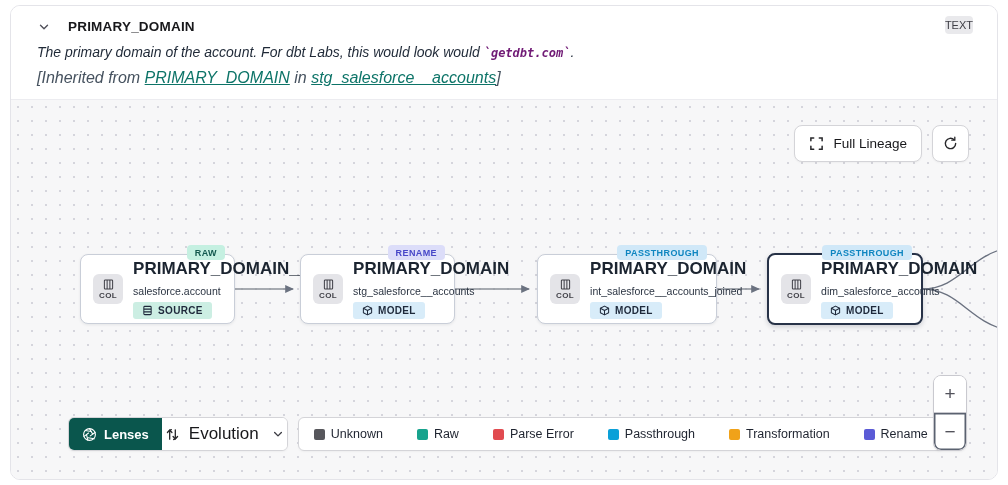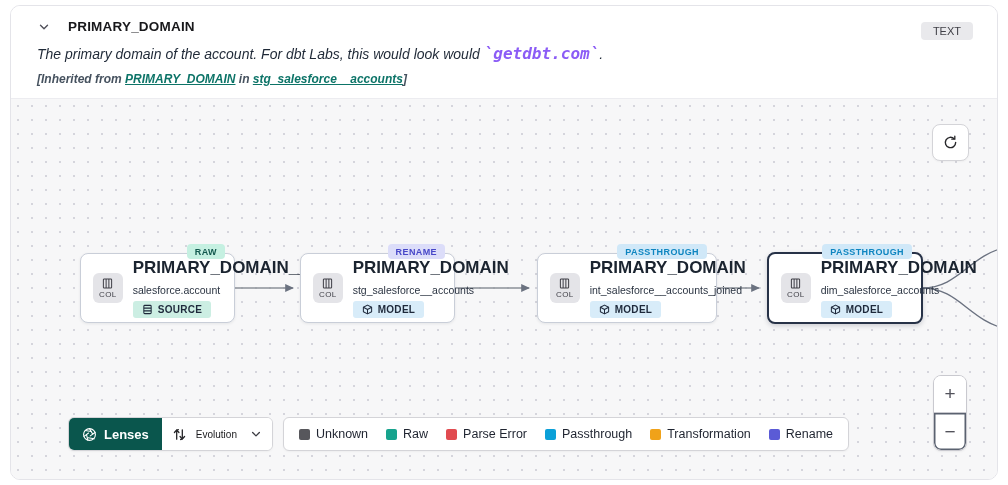--- a/index.html
+++ b/index.html
@@ -7,25 +7,25 @@
 
   .wrapper { position:absolute; left:10px; top:5px; width:988px; height:475px;
     border:1px solid #e4e4e9; border-radius:10px; display:flex; flex-direction:column;
     overflow:hidden; background:#fff; }
 
   
   .header { padding:13px 24px 12px 26px; background:#fff; position:relative; }
   .header-row1 { display:flex; align-items:center; gap:17px; margin-bottom:10px; }
   .chev { width:14px; height:14px; color:#52525b; cursor:pointer; flex:0 0 auto; }
   .title { font-size:13.5px; font-weight:700; color:#18181b; letter-spacing:.2px; }
-  .type-pill { position:absolute; top:16px; right:24px; background:#e9e9ec; color:#3f3f46;
-    font-size:11px; padding:3px 12px; border-radius:4px; font-weight:500; }
+  .type-pill { position:absolute; top:10px; right:24px; background:#e9e9ec; color:#3f3f46;
+    font-size:11px; padding:3px 0; border-radius:4px; font-weight:500; }
   .desc { font-size:14px; font-style:italic; color:#1f2937; margin-bottom:9px; }
-  .desc code { font-family:"DejaVu Sans Mono", monospace; font-weight:700; font-size:16px; color:#8b5cf6;font-style:italic; }
-  .inherited { font-size:12px; font-style:italic; color:#46525f;font-weight:bold; }
+  .desc code { font-family:"DejaVu Sans Mono", monospace; font-weight:700; font-size:12px; color:#701a75;font-style:italic; }
+  .inherited { font-size:16px; font-style:italic; color:#46525f; }
   .inherited a { color:#0d7468; text-decoration:underline; cursor:pointer; }
 
   
   .canvas { position:relative; flex:1; background-color:#f7f7f8; border-top:1px solid #ececf0;
     background-image:radial-gradient(#d5d5dc 1px, transparent 1.2px); background-size:14px 14px; }
 
   .edges { position:absolute; inset:0; width:100%; height:100%; pointer-events:none; }
 
   
   .toolbar { position:absolute; top:25px; right:28px; display:flex; gap:10px; }
@@ -34,21 +34,21 @@
     box-shadow:0 1px 2px rgba(0,0,0,.04); }
   .btn-icon-only { width:37px; height:37px; justify-content:center; padding:0; }
   .icn { width:15px; height:15px; color:#27272a; }
 
   
   .node { position:absolute; height:70px; background:#fff; border:1px solid #c9ced8; border-radius:8px;
     box-shadow:0 1px 3px rgba(15,23,42,.08); cursor:pointer; }
   .node.selected { border:2px solid #273247; height:72px; box-shadow:0 2px 5px rgba(15,23,42,.18); }
   .node-body { display:flex; align-items:center; gap:10px; padding:10px 10px 10px 12px; height:100%; }
   .col-chip { display:flex; flex-direction:column; align-items:center; gap:1px; background:#e4e4e8;
-    border-radius:6px; padding:5px 6px 4px; color:#3f3f46; font-size:8px; font-weight:400; letter-spacing:.4px; }
+    border-radius:6px; padding:5px 6px 4px; color:#3f3f46; font-size:8px; font-weight:700; letter-spacing:.4px; }
   .col-chip svg { width:11px; height:11px; }
   .node-info { display:flex; flex-direction:column; }
   .node-title { font-size:17px; font-weight:700; color:#1b2430; white-space:nowrap; }
   .node-sub { font-size:10.5px; color:#2b3442; margin-top:6px; white-space:nowrap; }
   .tbadge { display:inline-flex; align-items:center; gap:5px; margin-top:5px; align-self:flex-start;
     border-radius:3px; padding:3px 9px; font-size:10px; font-weight:700; color:#1e293b; letter-spacing:.3px; }
   .tbadge svg { width:11px; height:11px; }
   .tbadge.source { background:#cceee3; }
   .tbadge.model  { background:#d8ecf9;justify-content:space-between; }
   .ebadge { position:absolute; top:-10px; right:9px; padding:2.5px 8px; border-radius:4px;
@@ -57,25 +57,25 @@
   .ebadge.rename { background:#dcddf9; color:#4747c8; }
   .ebadge.passthrough { background:#d0e8f8; color:#0e85c0; }
 
   
   .bottom-bar { position:absolute; left:28px; bottom:28px; display:flex; gap:10px; align-items:stretch; }
   .lens-group { display:flex; border:1px solid #d4d4d8; border-radius:6px; overflow:hidden; background:#fff;
     box-shadow:0 1px 2px rgba(0,0,0,.04);margin-left:29px; }
   .lens-btn { background:#0a564d; color:#fff; display:flex; align-items:center; gap:7px;
     padding:0 13px; font-size:13px; font-weight:600; cursor:pointer; }
   .lens-btn svg { width:15px; height:15px; }
-  .evo-btn { display:flex; align-items:center; gap:9px; padding:0 10px; font-size:10px;
+  .evo-btn { display:flex; align-items:center; gap:9px; padding:0 3px; font-size:17px;
     color:#18181b; cursor:pointer; background:#fff; }
   .evo-btn svg.ev { width:15px; height:15px; color:#27272a; }
   .evo-btn svg.cv { width:12px; height:12px; color:#3f3f46; margin-left:4px; }
-  .legend { display:flex; gap:18px; background:#fff; border:1px solid #d4d4d8;
+  .legend { display:flex; gap:34px; background:#fff; border:1px solid #d4d4d8;
     border-radius:6px; padding:0 15px; box-shadow:0 1px 2px rgba(0,0,0,.04); height:34px; }
   .legend-item { display:flex; align-items:center; gap:6px; font-size:12.5px; color:#1f2430; }
   .swatch { width:11px; height:11px; border-radius:2px; flex:0 0 auto; }
 
   
   .zoomctl { position:absolute; right:30px; bottom:28px; width:34px; display:flex; flex-direction:column;
     border-radius:8px; overflow:hidden; border:1px solid #c9c9cf; background:#fff; box-shadow:0 1px 2px rgba(0,0,0,.05); }
   .zoomctl button { height:37px; background:#fff; border:none; font-size:19px; color:#52525b;
     cursor:pointer; font-family:"Liberation Sans", sans-serif; }
   .zoomctl button:first-child { border-bottom:1px solid #c9c9cf; }
@@ -107,20 +107,29 @@
         </marker>
       </defs>
       <path d="M224,189 L282,189" stroke="#8b9099" stroke-width="1.4" fill="none" marker-end="url(#arrow)"></path>
       <path d="M444,189 L518,189" stroke="#8b9099" stroke-width="1.4" fill="none" marker-end="url(#arrow)"></path>
       <path d="M706,189 L748,189" stroke="#8b9099" stroke-width="1.4" fill="none" marker-end="url(#arrow)"></path>
       <path d="M911,189 C948,189 958,156 996,148" stroke="#6b7280" stroke-width="1.4" fill="none"></path>
       <path d="M911,189 C948,189 958,222 996,230" stroke="#6b7280" stroke-width="1.4" fill="none"></path>
     </svg>
 
     <div class="toolbar">
+      <button class="btn">
+        <svg class="icn" viewBox="0 0 16 16" fill="none" stroke="currentColor" stroke-width="1.6" stroke-linecap="round">
+            <path d="M2 5 V2 H5"></path>
+            <path d="M11 2 H14 V5"></path>
+            <path d="M14 11 V14 H11"></path>
+            <path d="M5 14 H2 V11"></path>
+          </svg>
+        <span>Full Lineage</span>
+      </button>
       <button class="btn btn-icon-only">
         <svg class="icn" viewBox="0 0 16 16" fill="none" stroke="currentColor" stroke-width="1.5" stroke-linecap="round">
             <path d="M13.5 8 a5.5 5.5 0 1 1 -1.6 -3.9"></path>
             <polyline points="12.6,1.2 12.6,4.4 9.4,4.4" stroke-width="1.4"></polyline>
           </svg>
       </button>
     </div>
 
     <div class="node" style="left:69px; top:154px; width:155px;">
       <span class="ebadge raw">RAW</span>

